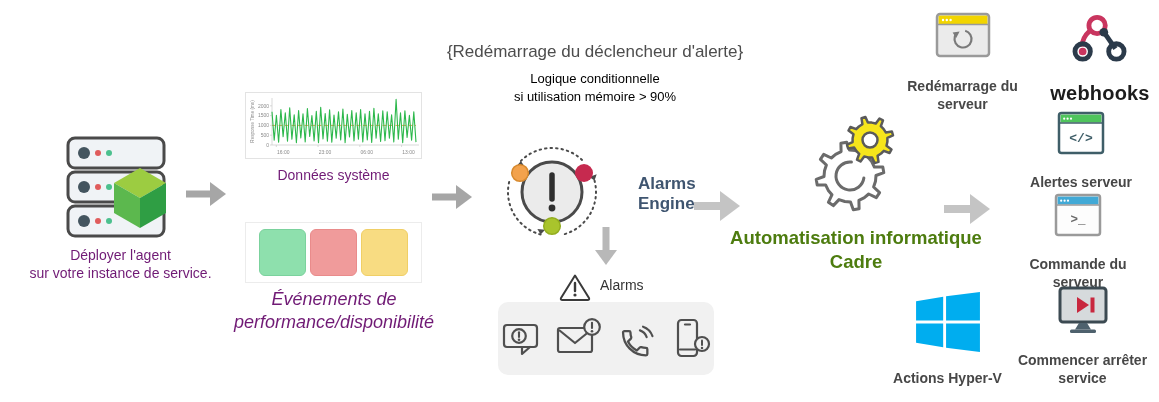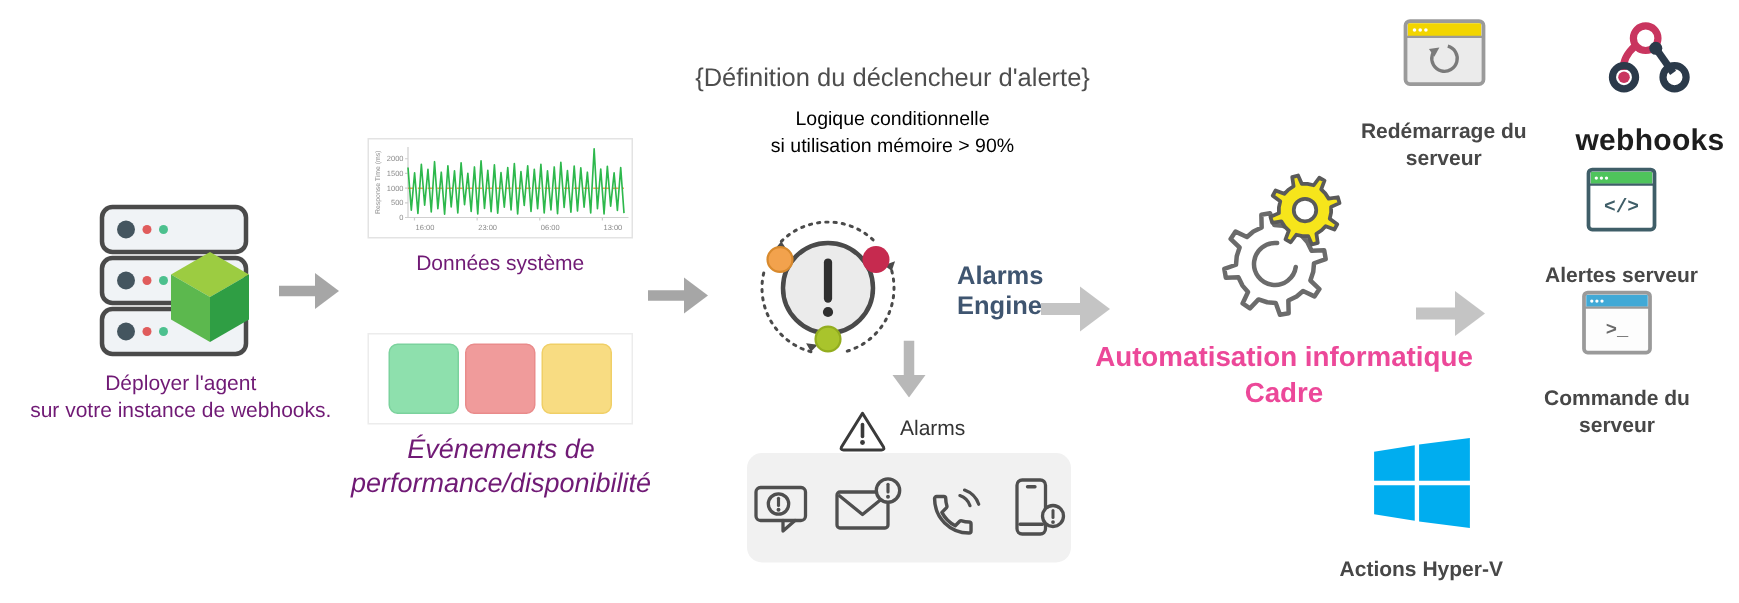--- a/index.html
+++ b/index.html
@@ -9,21 +9,21 @@
   .pre{white-space:pre-line;}
   .cap{font-size:14px;line-height:1.3;text-align:center;color:#701a75;}
   .cap-sm{font-size:18px;font-style:italic;}
   .bold-label{font-weight:bold;font-size:14px;line-height:1.25;text-align:center;color:#474747;}
   .card{background:#fff;border:1px solid #e3e3e3;box-sizing:border-box;}
   .events-row{display:flex;align-items:center;justify-content:center;gap:4px;height:100%;}
   .sq{width:45px;height:45px;border-radius:6px;}
   .title-big{font-size:17px;color:#4d4d4d;text-align:center;}
   .subtitle{font-size:13px;color:#000000;text-align:center;line-height:1.4;}
   .engine-label{font-size:17px;font-weight:bold;color:#3f5570;line-height:1.2;}
-  .stage4-label{font-size:18.5px;font-weight:bold;color:#ec4899;text-align:center;line-height:1.28;}
+  .stage4-label{font-size:18.5px;font-weight:bold;color:#4d7c0f;text-align:center;line-height:1.28;}
   .alerts-box{background:#f1f1f1;border-radius:10px;display:flex;align-items:center;justify-content:center;gap:13px;}
   .ritem{text-align:center;}
   .ritem .lbl{margin-top:14px;}
   .webhooks-word{font-weight:bold;font-size:20px;color:#1d1d1d;letter-spacing:.2px;}
 </style>
 </head>
 <body>
 
 <div class="canvas">
 
@@ -44,21 +44,21 @@
           <circle cx="47" cy="85" r="3" fill="#4cc08e"></circle>
       </g>
       <g transform="translate(78,62)">
         <polygon points="0,-30 26,-15 0,0 -26,-15" fill="#9ccc41"></polygon>
         <polygon points="-26,-15 0,0 0,30 -26,15" fill="#5cb84e"></polygon>
         <polygon points="0,0 26,-15 26,15 0,30" fill="#2f9e44"></polygon>
       </g>
     </g>
   </svg>
   <div class="abs cap pre" style="left:18px;top:246px;width:205px">Déployer l'agent
-sur votre instance de webhooks.</div>
+sur votre instance de service.</div>
 
   <svg class="abs" style="left:186px;top:181px" width="40" height="26" viewBox="0 0 40 26">
     <rect x="0" y="9.5" width="25" height="7" fill="#a6a6a6"></rect>
     <polygon points="24,1 40,13 24,25" fill="#a6a6a6"></polygon>
   </svg>
 
   <div class="abs card" style="left:245px;top:92px;width:177px;height:67px">
     <svg id="syschart" width="175" height="65" viewBox="0 0 175 65">
         <path d="M26,5 L26,52 L173,52" fill="none" stroke="#cfcfcf" stroke-width="0.8"></path>
         <line x1="24" y1="52" x2="26" y2="52" stroke="#cfcfcf" stroke-width="0.8"></line>
@@ -93,21 +93,21 @@
       <div class="sq" style="background:#f8dc82;border:1px solid #f0cf66"></div>
     </div>
   </div>
   <div class="abs cap cap-sm" style="left:198px;top:288px;width:272px">Événements de performance/disponibilité</div>
 
   <svg class="abs" style="left:432px;top:184px" width="40" height="26" viewBox="0 0 40 26">
     <rect x="0" y="9.5" width="25" height="7" fill="#a6a6a6"></rect>
     <polygon points="24,1 40,13 24,25" fill="#a6a6a6"></polygon>
   </svg>
 
-  <div class="abs title-big" style="left:437px;top:42px;width:316px">{Définition du déclencheur d'alerte}</div>
+  <div class="abs title-big" style="left:437px;top:42px;width:316px">{Redémarrage du déclencheur d'alerte}</div>
   <div class="abs subtitle pre" style="left:457px;top:70px;width:276px">Logique conditionnelle
 si utilisation mémoire &gt; 90%</div>
 
   <svg class="abs" style="left:497px;top:147px" width="112" height="100" viewBox="0 0 112 100">
 
     <g stroke="#4a4a4a" stroke-width="2" fill="none" stroke-dasharray="1.5,4" stroke-linecap="round">
       <path d="M23.9,13.9 A44,44 0 0 1 86.1,13.9"></path>
       <path d="M97.5,33.6 A44,44 0 0 1 66.4,87.5"></path>
       <path d="M43.6,87.5 A44,44 0 0 1 12.5,33.6"></path>
     </g>
@@ -258,14 +258,25 @@
       <g fill="#00adef">
         <polygon points="0,9.5 28,5 28,29.5 0,29.5"></polygon>
         <polygon points="31,4.5 66,0 66,29.5 31,29.5"></polygon>
         <polygon points="0,32.5 28,32.5 28,57 0,52.5"></polygon>
         <polygon points="31,32.5 66,32.5 66,62 31,57.5"></polygon>
       </g>
     </svg>
     <div class="lbl bold-label pre">Actions Hyper-V</div>
   </div>
 
+  <div class="abs ritem" style="left:1010px;top:286px;width:145px">
+    <svg width="52" height="48" viewBox="0 0 52 48">
+      <rect x="3" y="2" width="46" height="34" rx="3" fill="#d6dadc" stroke="#3c4a52" stroke-width="3"></rect>
+      <polygon points="20,11 32,19 20,27" fill="#c8273e"></polygon>
+      <rect x="33.5" y="11.5" width="4" height="15" fill="#c8273e"></rect>
+      <path d="M22,37 h8 l4,6.5 h-16 z" fill="#4e616d"></path>
+      <rect x="13" y="43.5" width="26" height="3.5" rx="1.5" fill="#4e616d"></rect>
+    </svg>
+    <div class="lbl bold-label pre">Commencer arrêter
+service</div>
+  </div>
 
 </div>
 
 </body></html>

